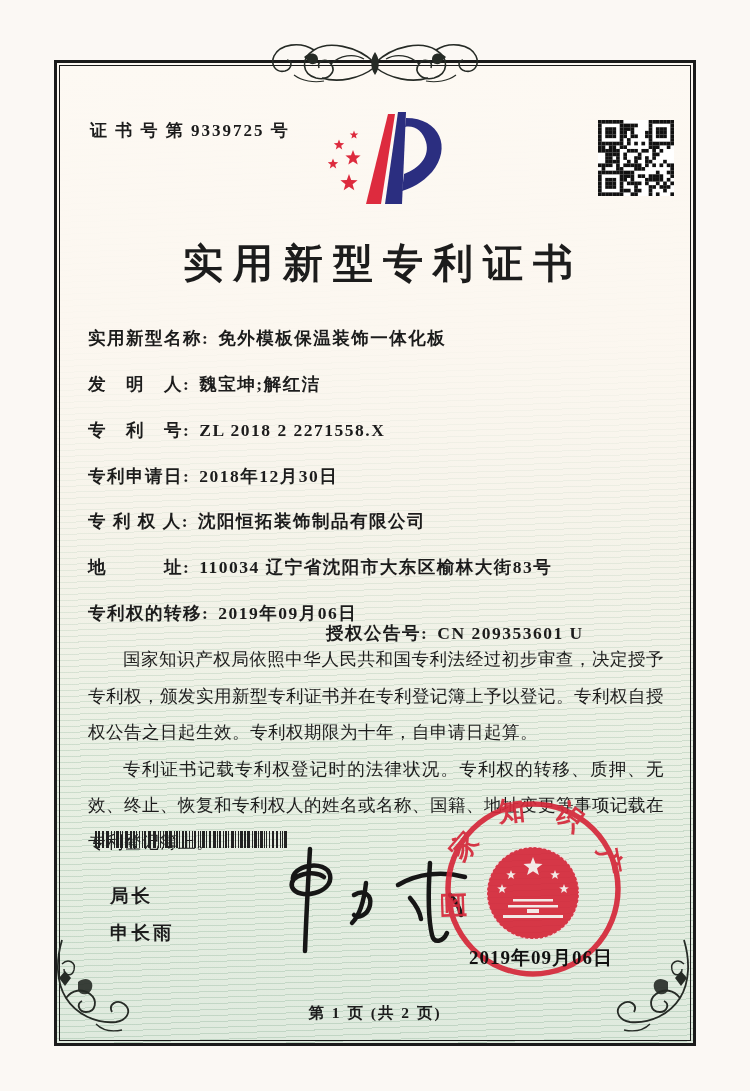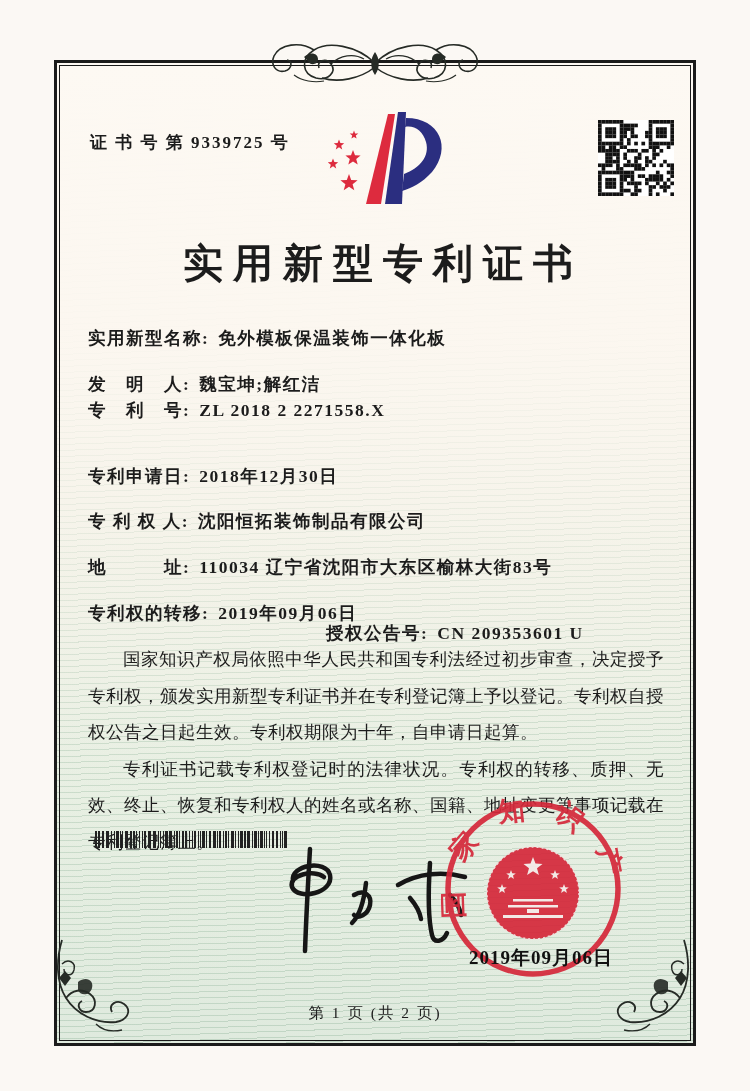--- a/index.html
+++ b/index.html
@@ -20,21 +20,21 @@
         rgba(246,244,234,.55) 50%, rgba(235,241,230,.12) 70%, rgba(228,238,226,0) 100%),
       repeating-linear-gradient(178deg, rgba(122,166,136,.30) 0 1px, rgba(255,255,255,0) 1px 6px),
       linear-gradient(180deg, #fbf7f0 0%, #f4f2e9 45%, #e7efe2 75%, #dfeade 100%);
   }
   .frame{
     position:absolute;left:54px;top:60px;width:642px;height:986px;
     box-sizing:border-box;border:3px solid #1b1b1b;
   }
   .frame::after{content:"";position:absolute;inset:2px;border:1px solid #1b1b1b;}
   .orn{position:absolute;}
-  .cert-no{position:absolute;left:90px;top:131px;font-size:17px;letter-spacing:2px;font-weight:600;}
+  .cert-no{position:absolute;left:90px;top:119px;font-size:17px;letter-spacing:2px;font-weight:600;}
   .logo{position:absolute;left:328px;top:104px;width:132px;height:118px;}
   .qr{position:absolute;left:598px;top:120px;width:76px;height:76px;}
   .title{
     position:absolute;left:55px;top:236px;width:656px;text-align:center;
     font-size:40px;font-weight:700;letter-spacing:10px;
   }
   .fields{position:absolute;left:88px;top:0;width:580px;font-size:17.5px;font-weight:600;letter-spacing:1.5px;}
   .row{position:absolute;left:0;width:580px;line-height:24px;white-space:nowrap;}
   .flabel{margin-right:9px;}
   .pair2{position:absolute;left:238px;top:0;margin-top:20px;}
@@ -45,21 +45,21 @@
   }
   .paras p{margin:0;text-indent:2em;}
   .barcode{position:absolute;left:94px;top:831px;width:196px;height:17px;}
   .signer{position:absolute;left:110px;top:878px;font-size:18.5px;font-weight:600;letter-spacing:3px;line-height:37px;}
   .signature{position:absolute;left:248px;top:843px;width:246px;height:118px;}
   .seal{position:absolute;left:441px;top:797px;width:184px;height:184px;opacity:.92;}
   .seal-date{
     position:absolute;left:450px;top:945px;width:182px;text-align:center;
     font-size:19px;font-weight:700;letter-spacing:1px;color:#111;
   }
-  .page-info{position:absolute;left:55px;top:1003px;width:640px;text-align:center;font-size:15.5px;font-weight:400;letter-spacing:2px;}
+  .page-info{position:absolute;left:55px;top:1003px;width:640px;text-align:center;font-size:15.5px;font-weight:700;letter-spacing:2px;}
   .back-note{position:absolute;left:0;top:1056px;width:750px;text-align:center;font-size:15.5px;font-weight:600;letter-spacing:3px;}
 </style>
 </head>
 <body>
 
 <div class="page">
 
   <div class="inner-bg"></div>
   <div class="frame"></div>
 
@@ -355,21 +355,21 @@
 
   <div class="title">实用新型专利证书</div>
 
   <div class="fields">
     <div class="row" style="top:326px">
       <span class="flabel">实用新型名称:</span><span class="fvalue">免外模板保温装饰一体化板</span>
     </div>
     <div class="row" style="top:372px">
       <span class="flabel">发　明　人:</span><span class="fvalue">魏宝坤;解红洁</span>
     </div>
-    <div class="row" style="top:398px">
+    <div class="row" style="top:418px">
       <span class="flabel">专　利　号:</span><span class="fvalue">ZL 2018 2 2271558.X</span>
     </div>
     <div class="row" style="top:464px">
       <span class="flabel">专利申请日:</span><span class="fvalue">2018年12月30日</span>
     </div>
     <div class="row" style="top:509px">
       <span class="flabel">专 利 权 人:</span><span class="fvalue">沈阳恒拓装饰制品有限公司</span>
     </div>
     <div class="row" style="top:555px">
       <span class="flabel">地　　　址:</span><span class="fvalue">110034 辽宁省沈阳市大东区榆林大街83号</span>
@@ -445,20 +445,24 @@
         <rect x="172" y="0" width="1" height="17"></rect>
         <rect x="175" y="0" width="1" height="17"></rect>
         <rect x="178" y="0" width="2" height="17"></rect>
         <rect x="182" y="0" width="2" height="17"></rect>
         <rect x="186" y="0" width="1" height="17"></rect>
         <rect x="188" y="0" width="1" height="17"></rect>
         <rect x="190" y="0" width="3" height="17"></rect>
       </g>
   </svg>
 
+  <div class="signer">
+    <div>局长</div>
+    <div>申长雨</div>
+  </div>
 
   <svg class="signature" viewBox="0 0 246 118">
     <g stroke="#161616" fill="none" stroke-width="4.5" stroke-linecap="round">
       <path d="M45,38 C42,22 78,16 82,32 C86,50 50,58 44,44 C40,32 66,26 76,34"></path>
       <path d="M62,6 C60,40 58,80 57,108"></path>
       <path d="M118,40 C116,58 112,72 104,80"></path>
       <path d="M106,52 C116,46 124,52 122,62 C120,72 110,76 106,72"></path>
       <path d="M150,42 C170,30 195,28 217,34"></path>
       <path d="M182,20 C180,50 180,75 184,92 C186,101 195,99 199,90"></path>
       <path d="M162,55 C168,62 172,70 173,76"></path>

